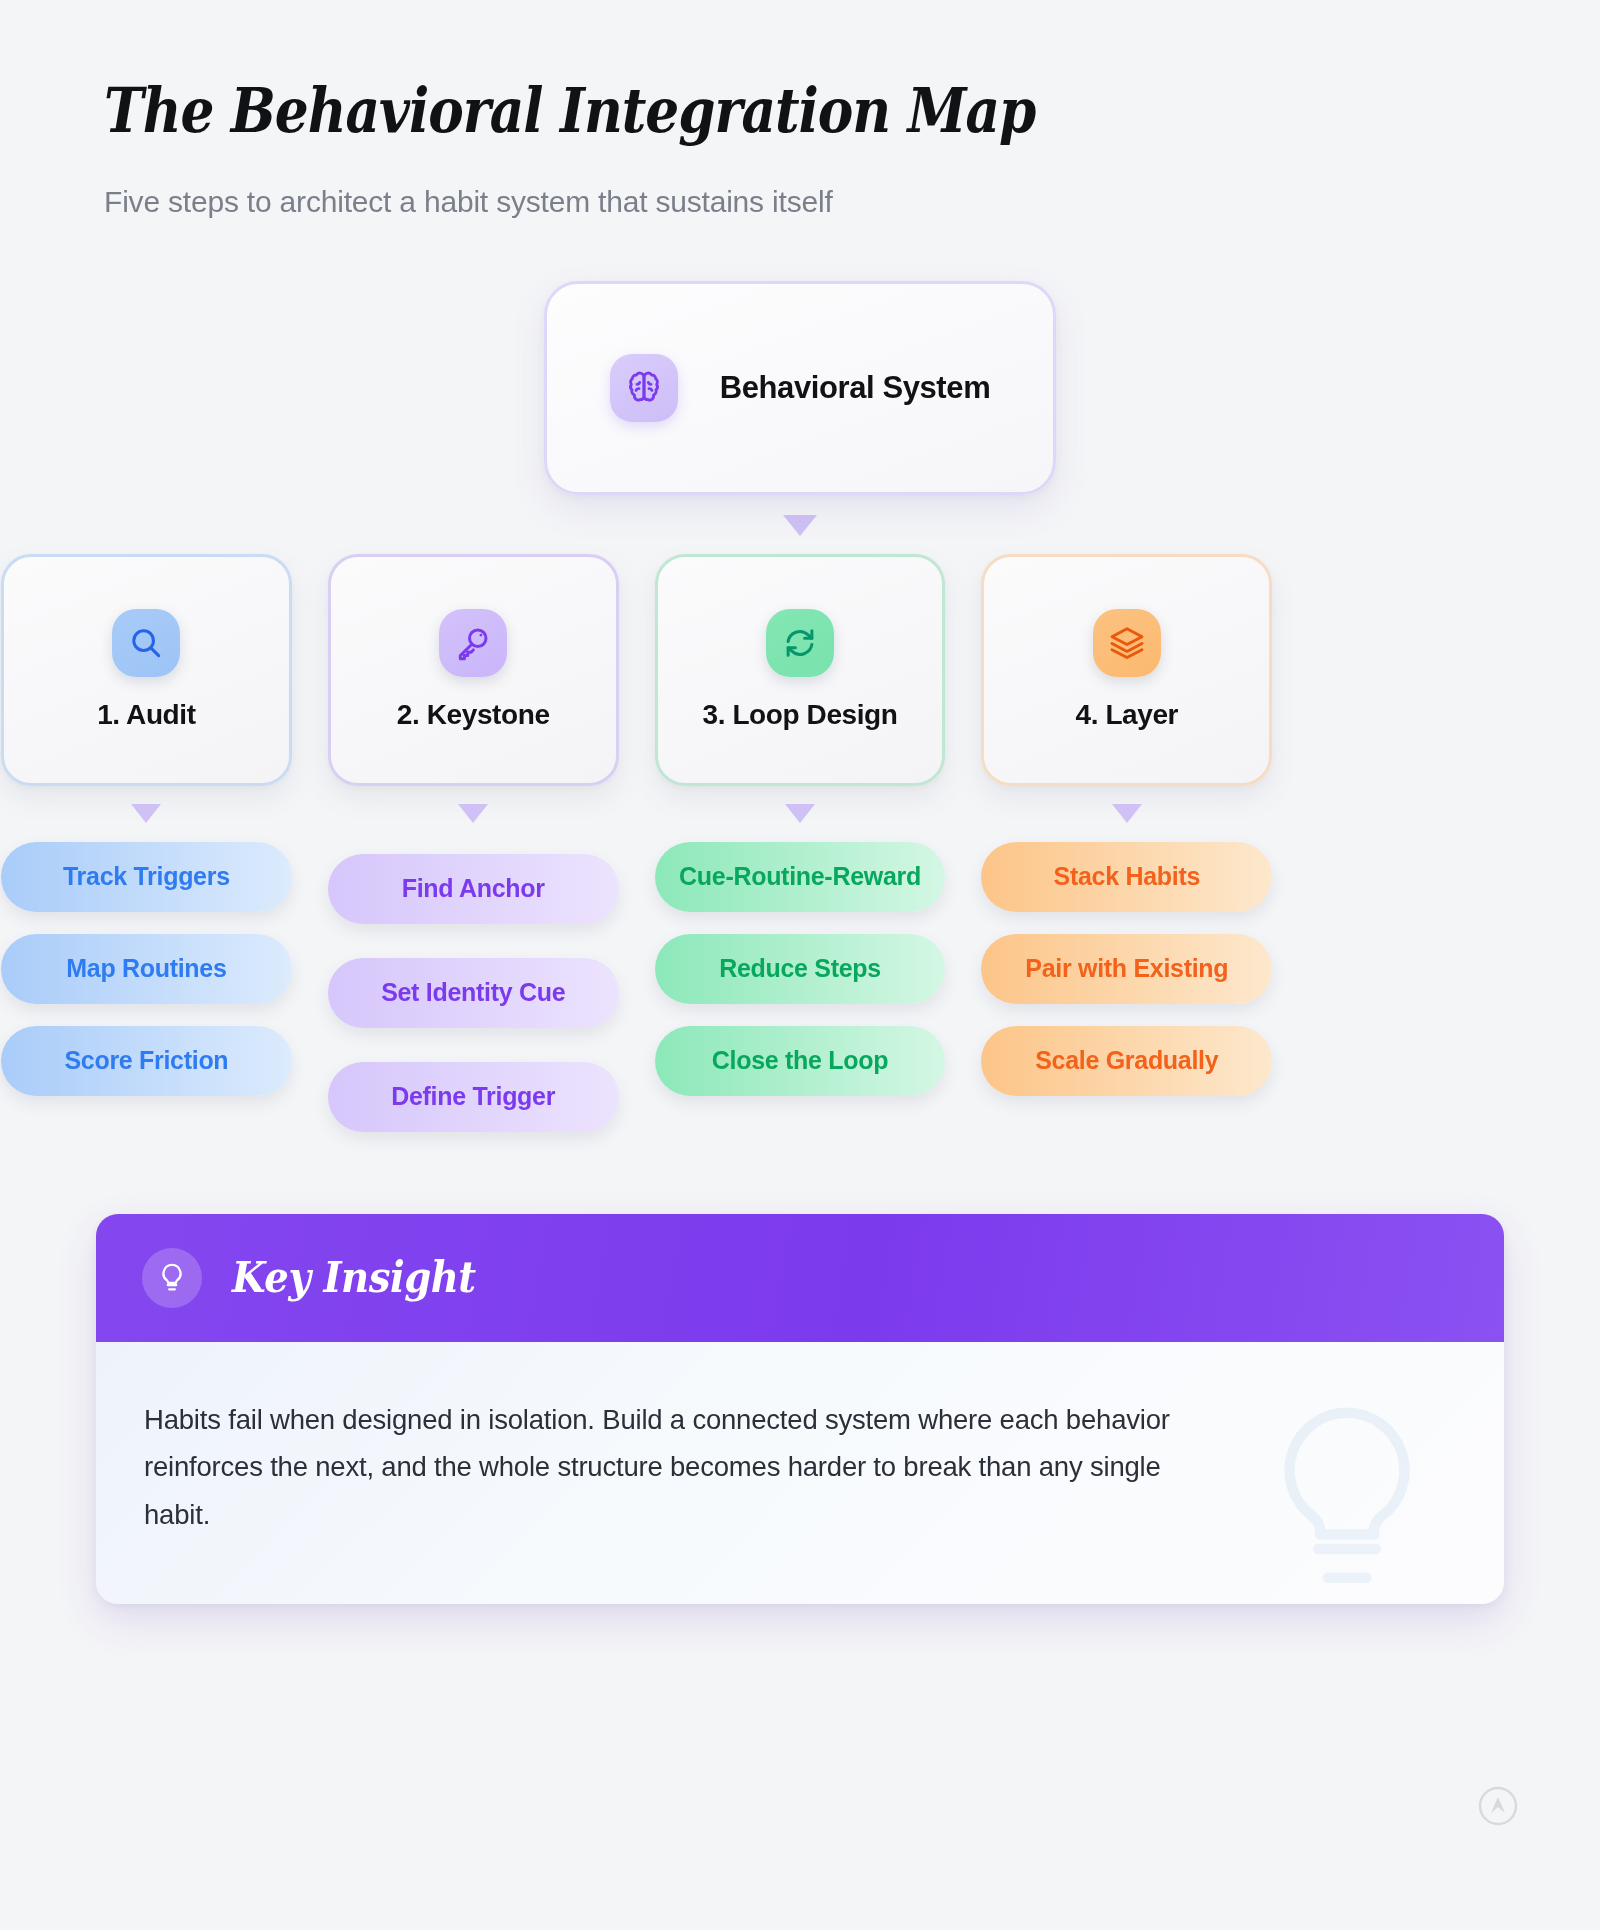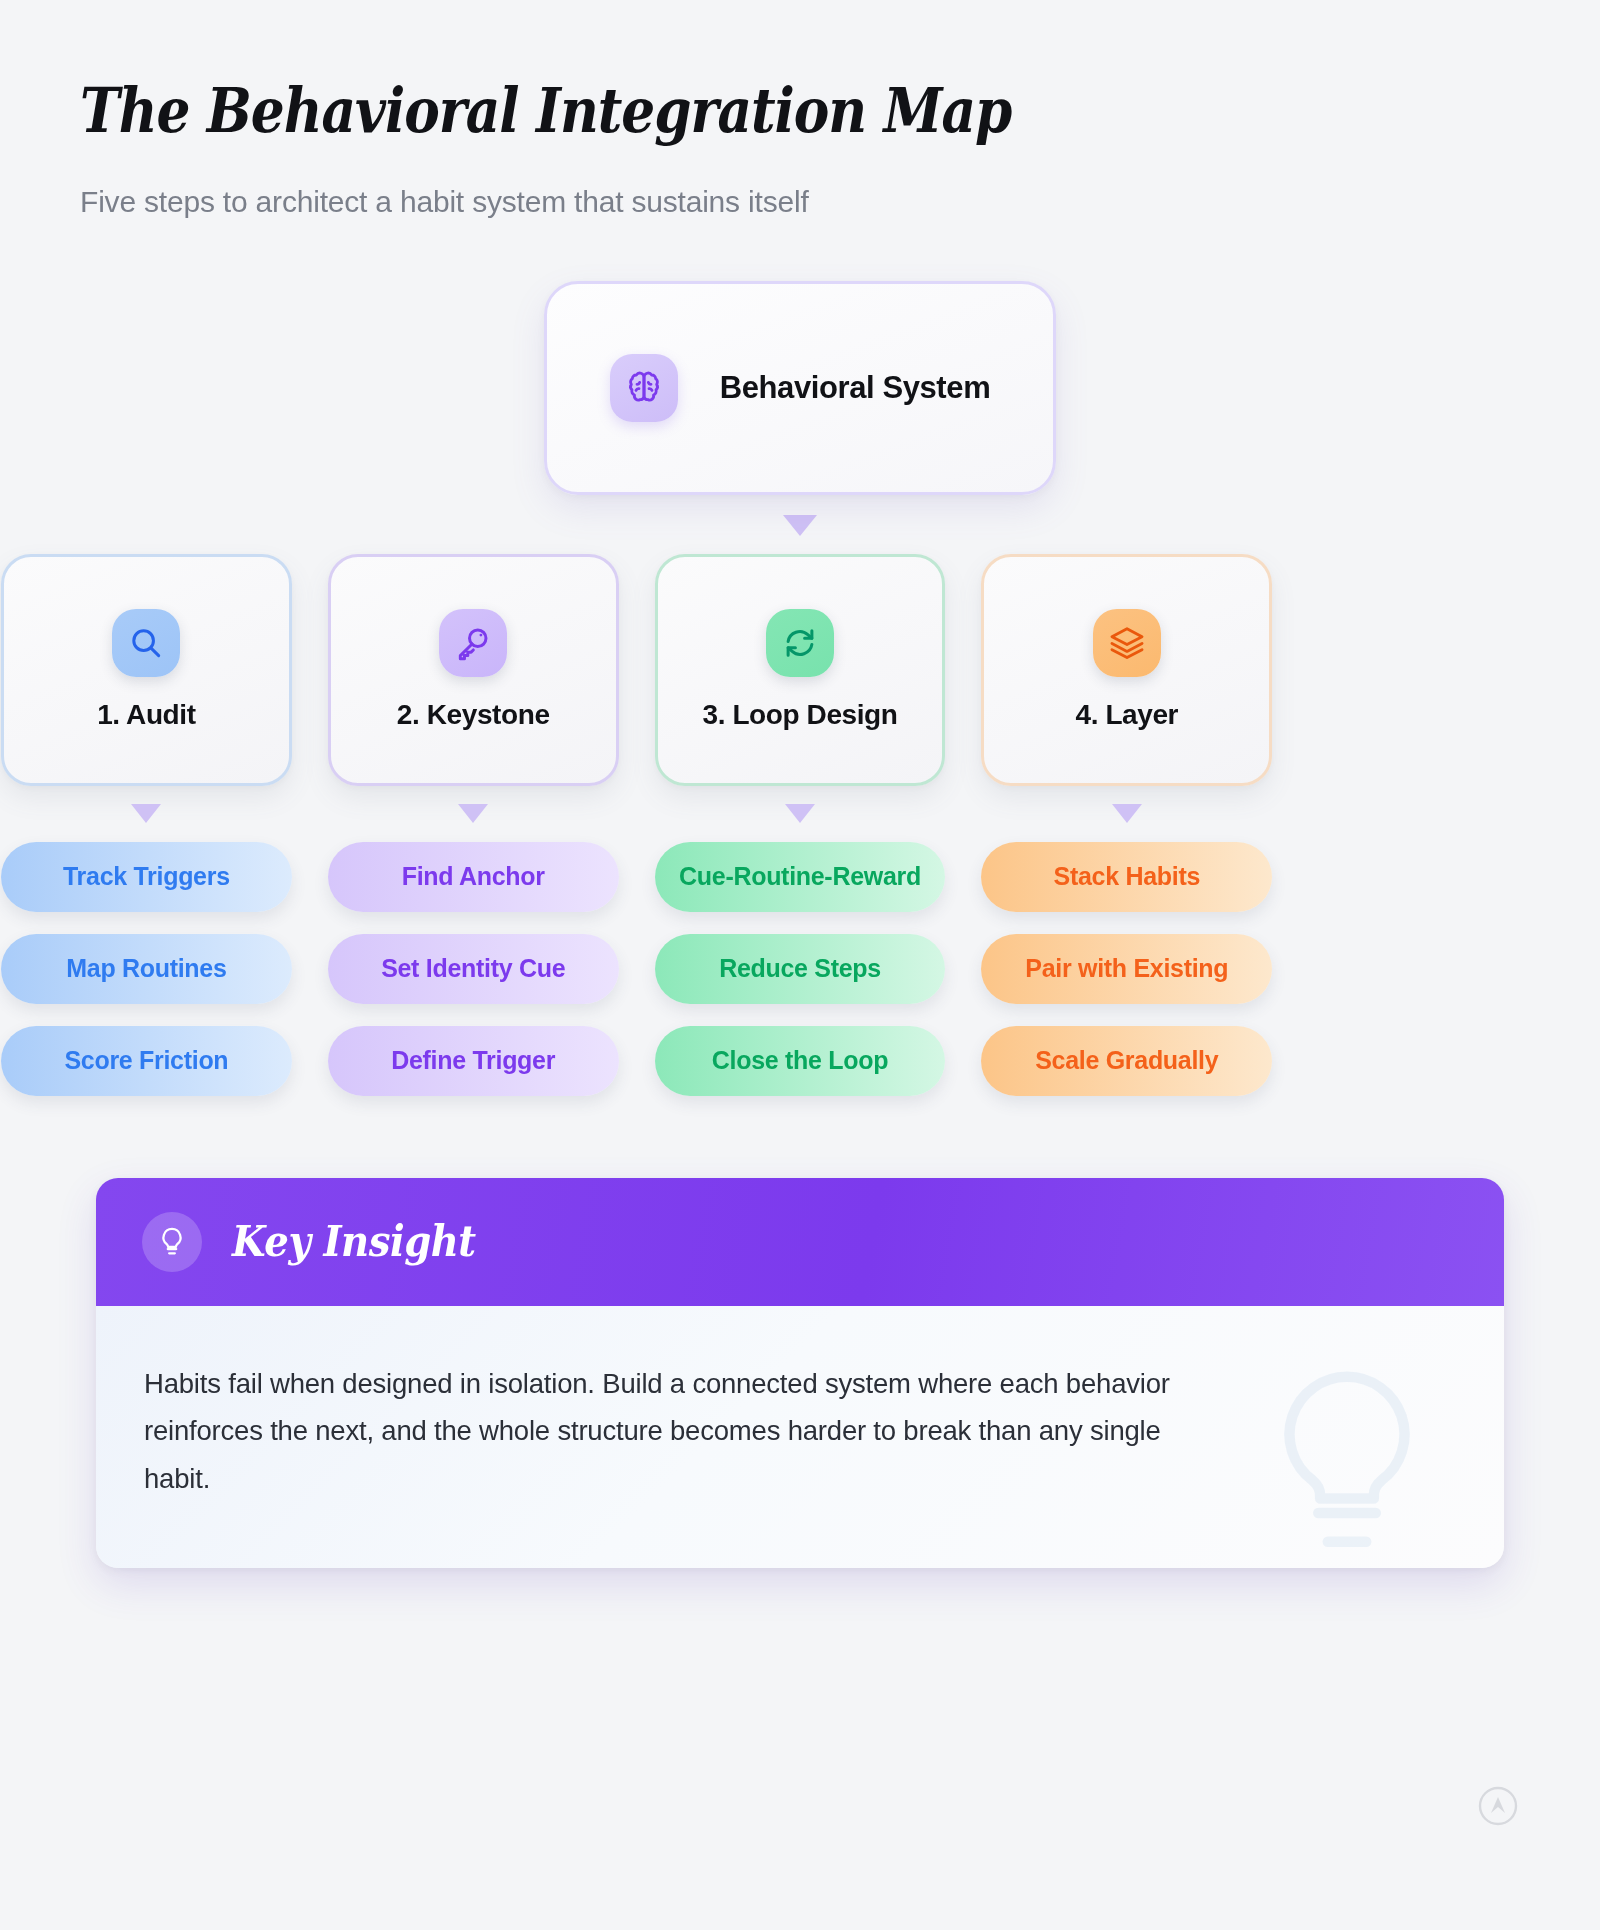--- a/index.html
+++ b/index.html
@@ -5,21 +5,21 @@
   * { box-sizing: border-box; margin: 0; padding: 0; }
   html, body {
     width: 1600px; height: 1930px;
     background: #f4f5f7;
     font-family: "Liberation Sans", sans-serif;
     overflow: hidden;
   }
   .page { position: relative; width: 1600px; height: 1930px; padding: 0; }
 
   
-  .header { padding: 78px 0 0 80px; }
+  .header { padding: 78px 0 0 104px; }
   .title {
     font-family: "DejaVu Serif", serif;
     font-style: italic;
     font-weight: bold;
     font-size: 62px;
     letter-spacing: -1.2px;
     color: #111216;
     transform: scaleX(0.86);
     transform-origin: left center;
     line-height: 1.08;
@@ -97,21 +97,21 @@
     box-shadow: 0 7px 16px rgba(60,70,100,0.10);
   }
 
   
   .t-blue  .step-card { border-color: #cadcf3; }
   .t-blue  .step-badge { background: linear-gradient(150deg,#a8cbf8 0%, #9dc4f7 100%); }
   .t-blue  .pill { background: linear-gradient(90deg,#a9ccf9 0%, #dcebfd 100%); color: #2f7bf0; }
 
   .t-purple .step-card { border-color: #d9cff4; }
   .t-purple .step-badge { background: linear-gradient(150deg,#d3c2fb 0%, #c9b5fa 100%); }
-  .t-purple .pill { background: linear-gradient(90deg,#d6c6fb 0%, #ece3fe 100%); color: #7c3aed; }
+  .t-purple .pill { background: linear-gradient(90deg,#d6c6fb 0%, #ece3fe 100%); color: #7c3aed; margin-top: 12px; }
 
   .t-green .step-card { border-color: #bfe7d3; }
   .t-green .step-badge { background: linear-gradient(150deg,#84e6b4 0%, #78e2ad 100%); }
   .t-green .pill { background: linear-gradient(90deg,#8ce8b9 0%, #d4f7e4 100%); color: #08a75e; }
 
   .t-orange .step-card { border-color: #f6dcc4; }
   .t-orange .step-badge { background: linear-gradient(150deg,#fcc281 0%, #fbb96f 100%); }
   .t-orange .pill { background: linear-gradient(90deg,#fcc588 0%, #fde8cd 100%); color: #f4611a; }
 
   .t-cyan .step-card { border-color: #bfe4ee; }

